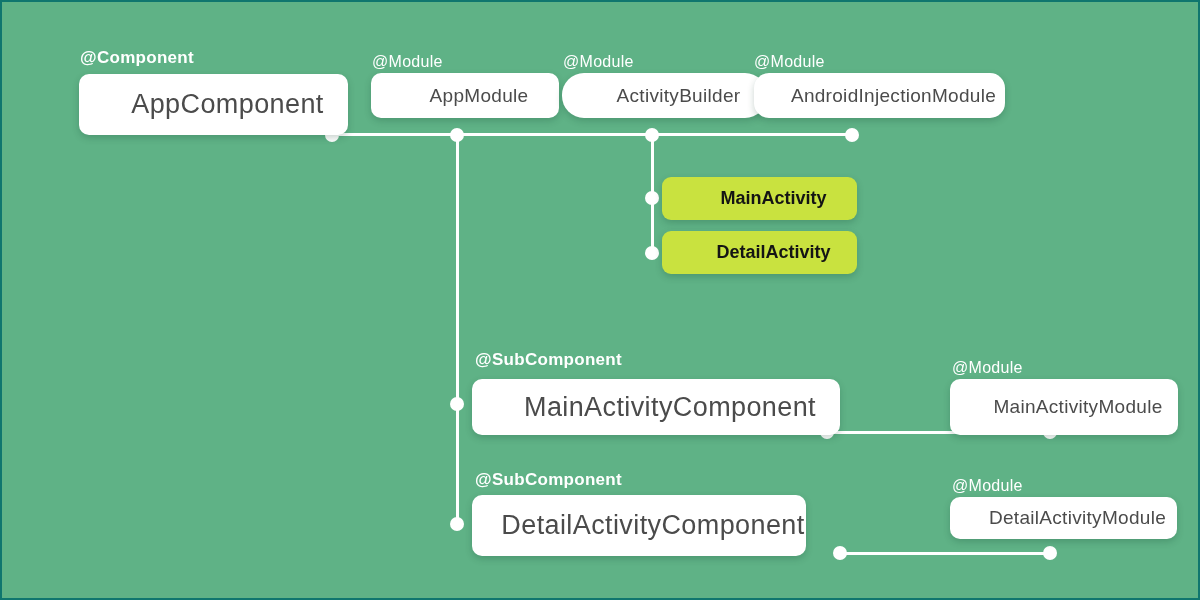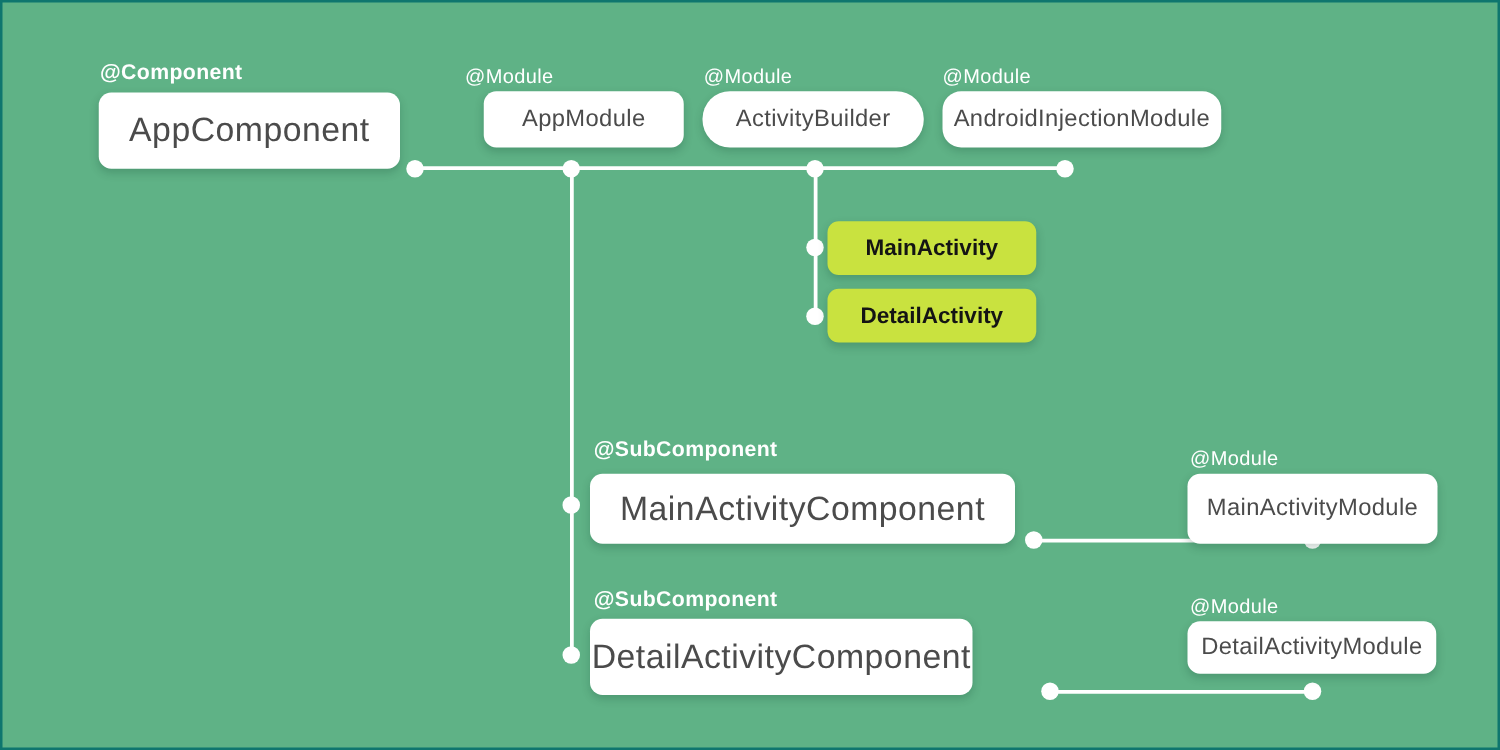--- a/index.html
+++ b/index.html
@@ -50,20 +50,21 @@
     position: absolute;
     background: #ffffff;
     border-radius: 10px;
     display: flex;
     align-items: center;
     justify-content: center;
     color: #4b4b4b;
     box-shadow: 0 3px 7px rgba(15, 60, 40, 0.22);
     z-index: 3;
     white-space: nowrap;
+    padding-left: 28px;
   }
   .node.big {
     font-size: 27px;
     letter-spacing: 0.4px;
   }
   .node.small {
     font-size: 19px;
     letter-spacing: 0.3px;
   }
   .node.activity {
@@ -95,21 +96,21 @@
   <div class="dot" style="left:455px; top:522px;"></div>
   <div class="dot" style="left:825px; top:430px;"></div>
   <div class="dot" style="left:1048px; top:430px;"></div>
   <div class="dot" style="left:838px; top:551px;"></div>
   <div class="dot" style="left:1048px; top:551px;"></div>
 
   <div class="annotation bold" style="left:78px; top:46px;">@Component</div>
   <div class="node big" style="left:77px; top:72px; width:241px; height:61px;">AppComponent</div>
 
   <div class="annotation" style="left:370px; top:51px;">@Module</div>
-  <div class="node small" style="left:369px; top:71px; width:160px; height:45px;margin-left:16px;">AppModule</div>
+  <div class="node small" style="left:369px; top:71px; width:160px; height:45px;">AppModule</div>
 
   <div class="annotation" style="left:561px; top:51px;">@Module</div>
   <div class="node small" style="left:560px; top:71px; width:177px; height:45px;border-radius:22px;">ActivityBuilder</div>
 
   <div class="annotation" style="left:752px; top:51px;">@Module</div>
   <div class="node small" style="left:752px; top:71px; width:223px; height:45px;border-radius:15px;">AndroidInjectionModule</div>
 
   <div class="node activity" style="left:660px; top:175px; width:167px; height:43px;">MainActivity</div>
   <div class="node activity" style="left:660px; top:229px; width:167px; height:43px;">DetailActivity</div>
 

